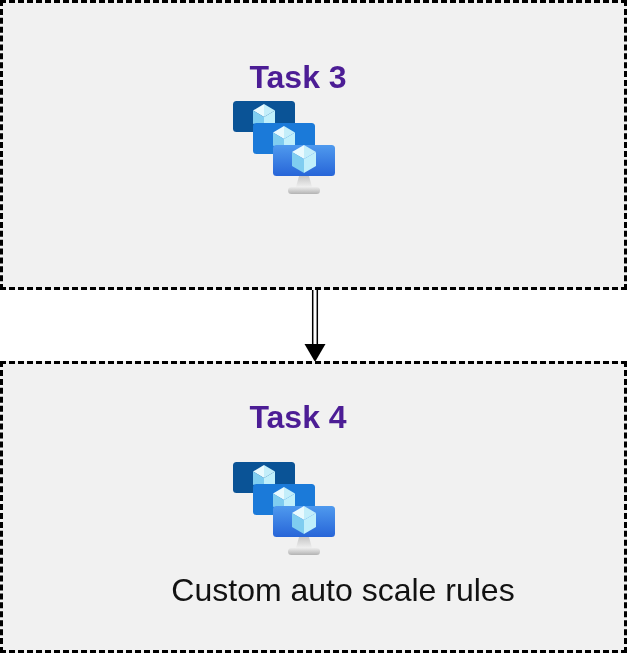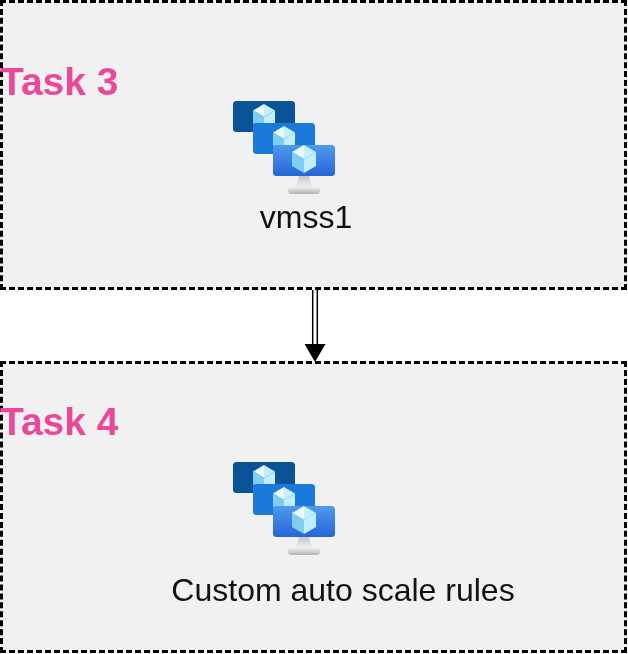--- a/index.html
+++ b/index.html
@@ -21,23 +21,24 @@
     background: #f1f1f1;
     border: 3px dashed #000000;
     box-sizing: border-box;
   }
   #box-task3 { top: 0;   height: 290px; }
   #box-task4 { top: 361px; height: 292px; }
 
   .box-title {
     position: absolute;
     left: 0; width: 596px;
-    font-size: 39px;
+    text-align: center;
+    font-size: 32px;
     line-height: 38px;
-    color: #ec4899;
+    color: #4c1d95;
     white-space: nowrap;
   }
   #title-task3 { top: 31px; }
   #title-task4 { top: 371px; }
 
   .caption {
     position: absolute;
     text-align: center;
     font-size: 32px;
     line-height: 33px;
@@ -109,21 +110,20 @@
         <polygon points="72,45 84,52 72,59" fill="#c3eefa"></polygon>
         <polygon points="60,52 72,59 72,73 60,66" fill="#7fcdf0"></polygon>
         <polygon points="84,52 84,66 72,73 72,59" fill="#c0effb"></polygon>
       </g>
       <polygon points="67,76 77,76 80,87 64,87" fill="url(#gStandNeck)"></polygon>
       <rect x="56" y="87" width="32" height="7" rx="3.5" fill="url(#gStandBase)"></rect>
     </svg>
   </div>
 
   <div class="caption" id="caption-task3">
-    <div>vmss1</div>
   </div>
 
   <svg class="arrow-svg" viewBox="0 0 30 72">
     <line x1="12.7" y1="0" x2="12.7" y2="57" stroke="#000000" stroke-width="1.5"></line>
     <line x1="17.3" y1="0" x2="17.3" y2="57" stroke="#000000" stroke-width="1.5"></line>
     <polygon points="4.5,54 25.5,54 15,72" fill="#000000"></polygon>
   </svg>
 
   <section class="task-box" id="box-task4"></section>
   <h2 class="box-title" id="title-task4">Task 4</h2>

